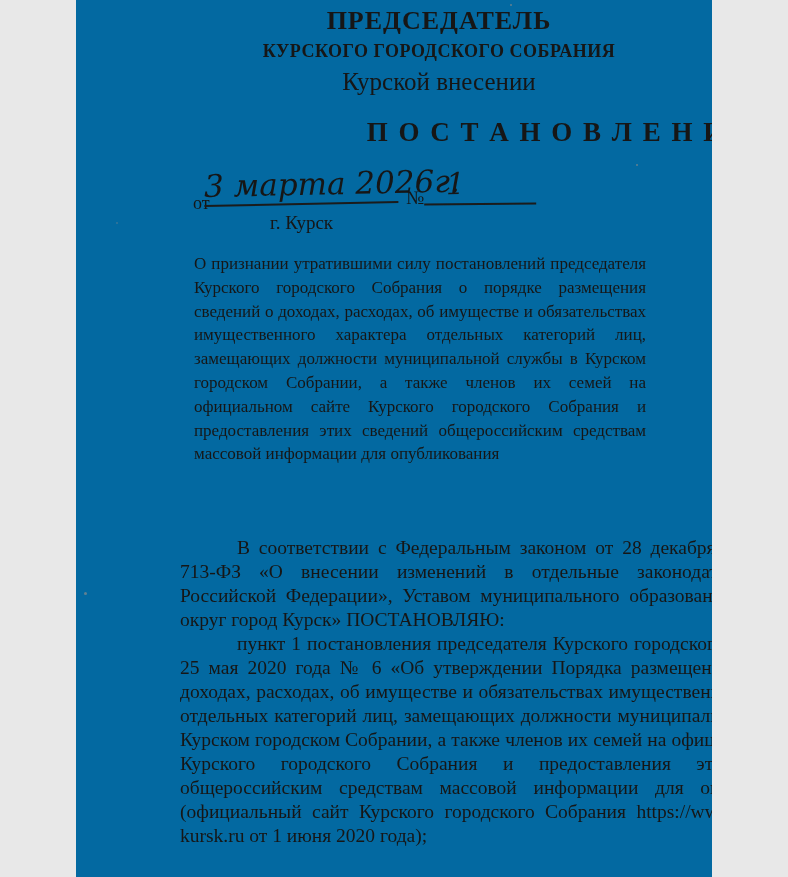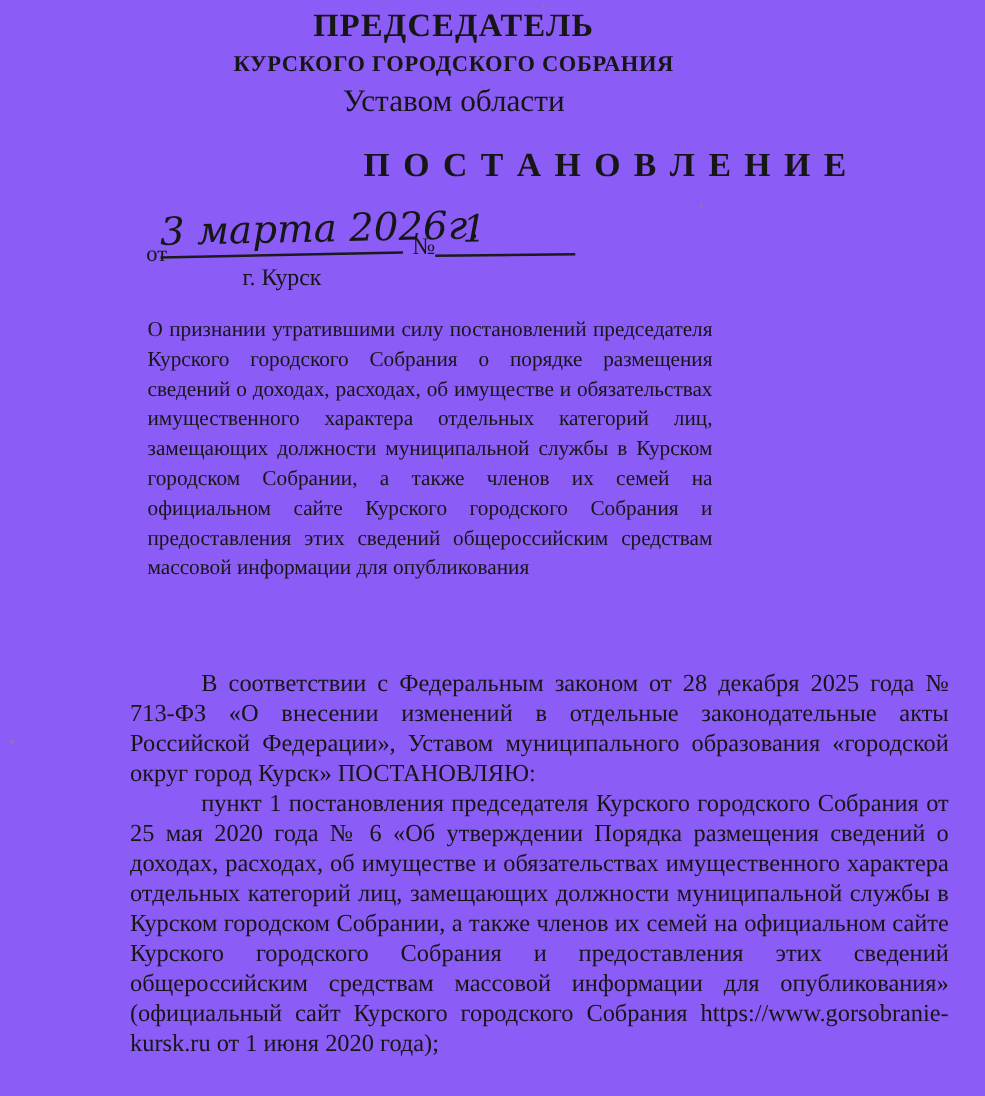--- a/index.html
+++ b/index.html
@@ -1,20 +1,20 @@
 <!DOCTYPE html>
 <html><head>
 <meta charset="utf-8">
 <style>
   html, body { margin: 0; padding: 0; background: #e8e8e8; }
   .page {
     position: relative;
-    width: 788px;
+    width: 636px;
     height: 877px;
-    background: #8b5cf6;
+    background: #0369a1;
     color: #161616;
     font-family: "Liberation Serif", "DejaVu Serif", serif;
     overflow: hidden;
     margin: 0 auto;
   }
   
   .hdr {
     position: absolute;
     left: 95px;
     top: 6px;
@@ -97,21 +97,21 @@
   }
 </style>
 </head>
 <body>
 
 <div class="page">
 
   <div class="hdr">
     <div class="hdr-l1">ПРЕДСЕДАТЕЛЬ</div>
     <div class="hdr-l2">КУРСКОГО ГОРОДСКОГО СОБРАНИЯ</div>
-    <div class="hdr-l3">Уставом области</div>
+    <div class="hdr-l3">Курской внесении</div>
   </div>
 
   <div class="doctype">П О С Т А Н О В Л Е Н И Е</div>
 
   <span class="from-label">от</span>
   <span class="hand-date">3 марта 2026г.</span>
   <span class="num-sign">№</span>
   <span class="hand-num">1</span>
   <div class="place">г. Курск</div>
 

